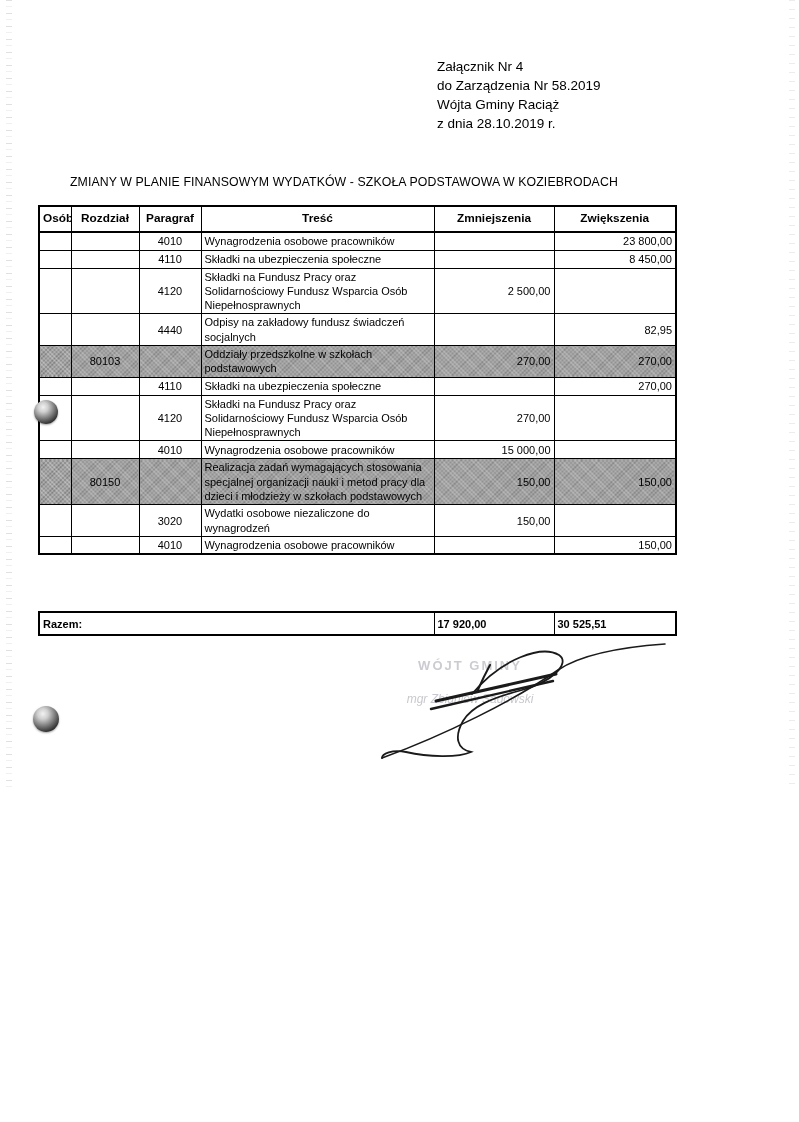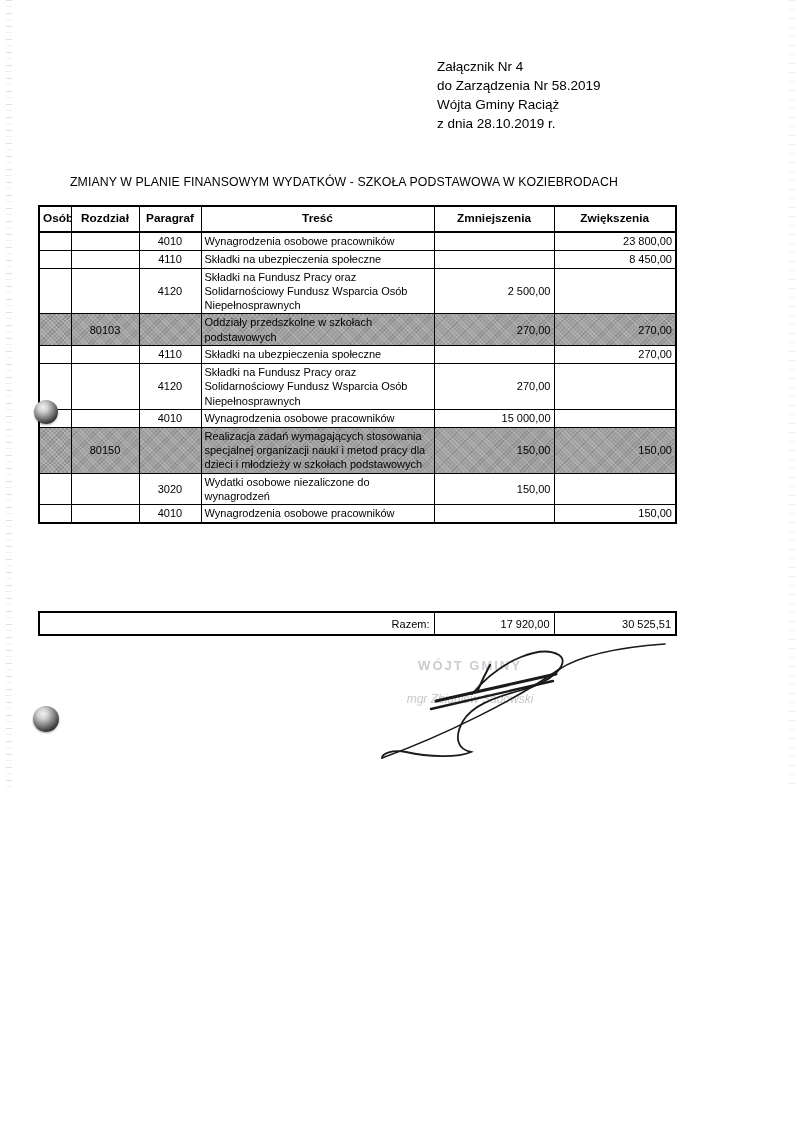--- a/index.html
+++ b/index.html
@@ -26,21 +26,21 @@
   td.c-num{text-align:right;padding-right:4px;}
   tr.row{height:18px;}
   tr.shaded td{
     background-color:#a2a2a2;
     background-image:
       repeating-linear-gradient(45deg, rgba(255,255,255,.28) 0 1px, transparent 1px 3px),
       repeating-linear-gradient(-45deg, rgba(0,0,0,.20) 0 1px, transparent 1px 3px);
   }
   
   table.totals{position:absolute;left:38px;top:611px;width:637px;border-collapse:collapse;table-layout:fixed;font-size:11px;}
-  table.totals td{height:19px;font-weight:normal;text-align:right;padding-right:4px;}
+  table.totals td{height:19px;font-weight:bold;text-align:left;padding-right:4px;}
   
   .sphere{position:absolute;border-radius:50%;
     background:radial-gradient(circle at 38% 30%, #f2f2f2 0%, #cfcfcf 22%, #8b8b8b 45%, #2a2a2a 78%, #111 100%);
     box-shadow:0 1px 2px rgba(0,0,0,.35);}
   .sphere.s1{left:34px;top:400px;width:24px;height:24px;}
   .sphere.s2{left:33px;top:706px;width:26px;height:26px;}
   
   .stamp{position:absolute;left:360px;top:658px;width:220px;text-align:center;pointer-events:none;}
   .stamp .line1{font-size:13px;font-weight:bold;letter-spacing:2px;color:rgba(130,130,145,.42);filter:blur(.5px);}
   .stamp .line2{margin-top:19px;font-size:12px;font-style:italic;color:rgba(115,115,130,.40);filter:blur(.7px);}
@@ -103,20 +103,28 @@
           <td class="c-num">8 450,00</td>
         </tr>
         <tr class="row">
           <td class="c-dzial"></td>
           <td class="c-rozdzial"></td>
           <td class="c-paragraf">4120</td>
           <td class="c-tresc">Składki na Fundusz Pracy oraz Solidarnościowy Fundusz Wsparcia Osób Niepełnosprawnych</td>
           <td class="c-num">2 500,00</td>
           <td class="c-num"></td>
         </tr>
+        <tr class="row">
+          <td class="c-dzial"></td>
+          <td class="c-rozdzial"></td>
+          <td class="c-paragraf">4440</td>
+          <td class="c-tresc">Odpisy na zakładowy fundusz świadczeń socjalnych</td>
+          <td class="c-num"></td>
+          <td class="c-num">82,95</td>
+        </tr>
         <tr class="row shaded">
           <td class="c-dzial"></td>
           <td class="c-rozdzial">80103</td>
           <td class="c-paragraf"></td>
           <td class="c-tresc">Oddziały przedszkolne w szkołach podstawowych</td>
           <td class="c-num">270,00</td>
           <td class="c-num">270,00</td>
         </tr>
         <tr class="row">
           <td class="c-dzial"></td>

